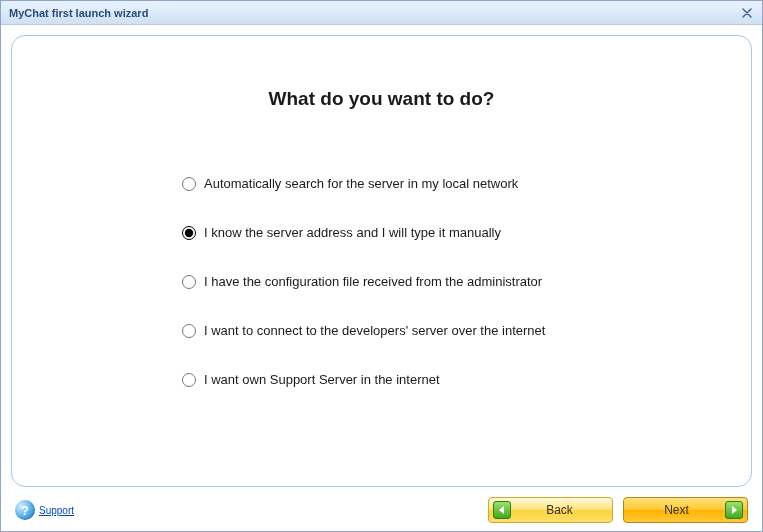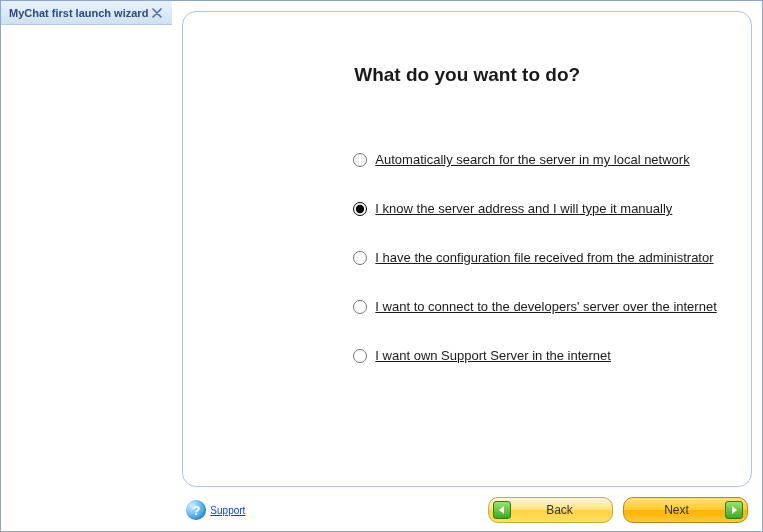--- a/index.html
+++ b/index.html
@@ -10,21 +10,21 @@
     width: 763px;
     height: 532px;
     overflow: hidden;
   }
   .window {
     width: 763px;
     height: 532px;
     border: 1px solid #8ba4c7;
     background: #ffffff;
     display: flex;
-    flex-direction: row;
+    flex-direction: column;
   }
   .titlebar {
     height: 24px;
     background: linear-gradient(to bottom, #eaf2fb 0%, #dceaf8 50%, #cfe0f3 100%);
     border-bottom: 1px solid #b7c9e2;
     display: flex;
     align-items: center;
     padding: 0 6px 0 8px;
     color: #2b4a7a;
     font-weight: bold;
@@ -64,21 +64,20 @@
     top:140px;
     left:170px;
   }
   .opt {
     display:flex;
     align-items:center;
     margin-bottom:34px;
     cursor:pointer;
     color:#1a1a1a;
     font-size:13px;
-    text-decoration:underline;
   }
   .opt input[type=radio]{
     width:14px; height:14px;
     margin:0 8px 0 0;
     accent-color:#000;
   }
   .footer {
     height:40px;
     display:flex;
     align-items:center;
@@ -100,21 +99,21 @@
   .support a {
     color:#0645c8;
     text-decoration:underline;
     font-size:10px;
   }
   .footer-spacer { flex:1; }
   .btn {
     width:125px;
     height:26px;
     margin-left:10px;
-    border-radius:10px;
+    border-radius:4px;
     border:1px solid;
     display:flex;
     align-items:center;
     cursor:pointer;
     font-size:12px;
     padding:0 4px;
     position:relative;
   }
   .btn .btn-label {
     flex:1; text-align:center;

